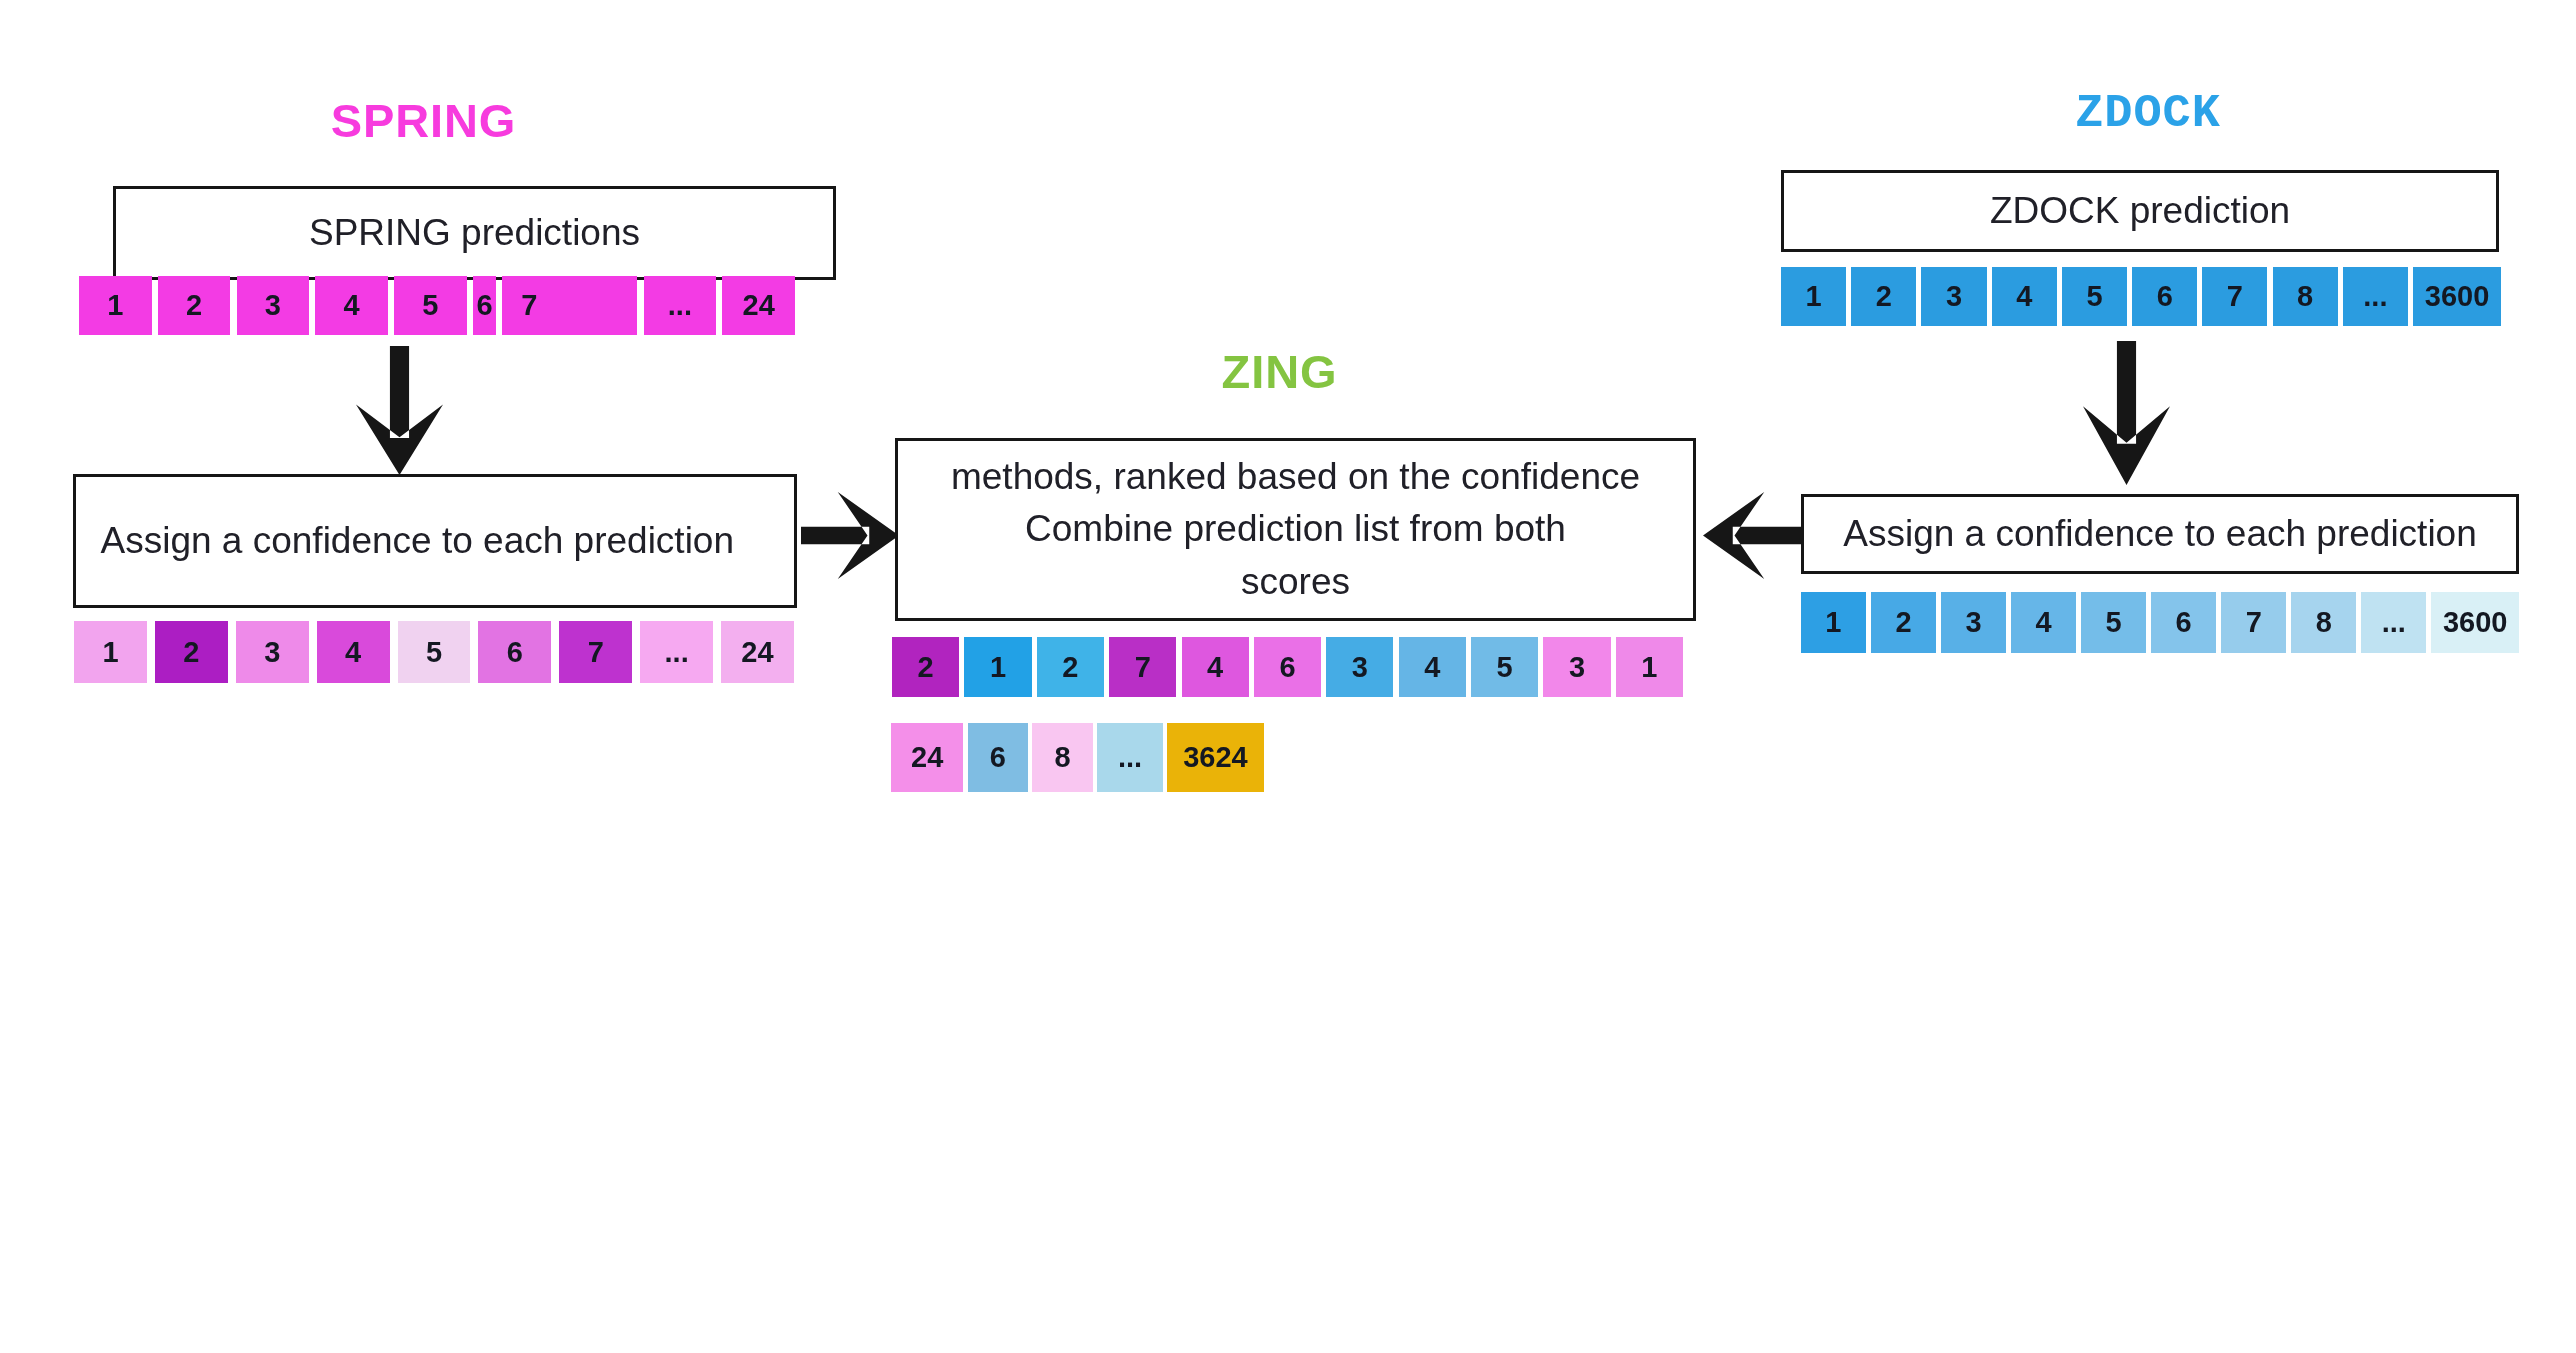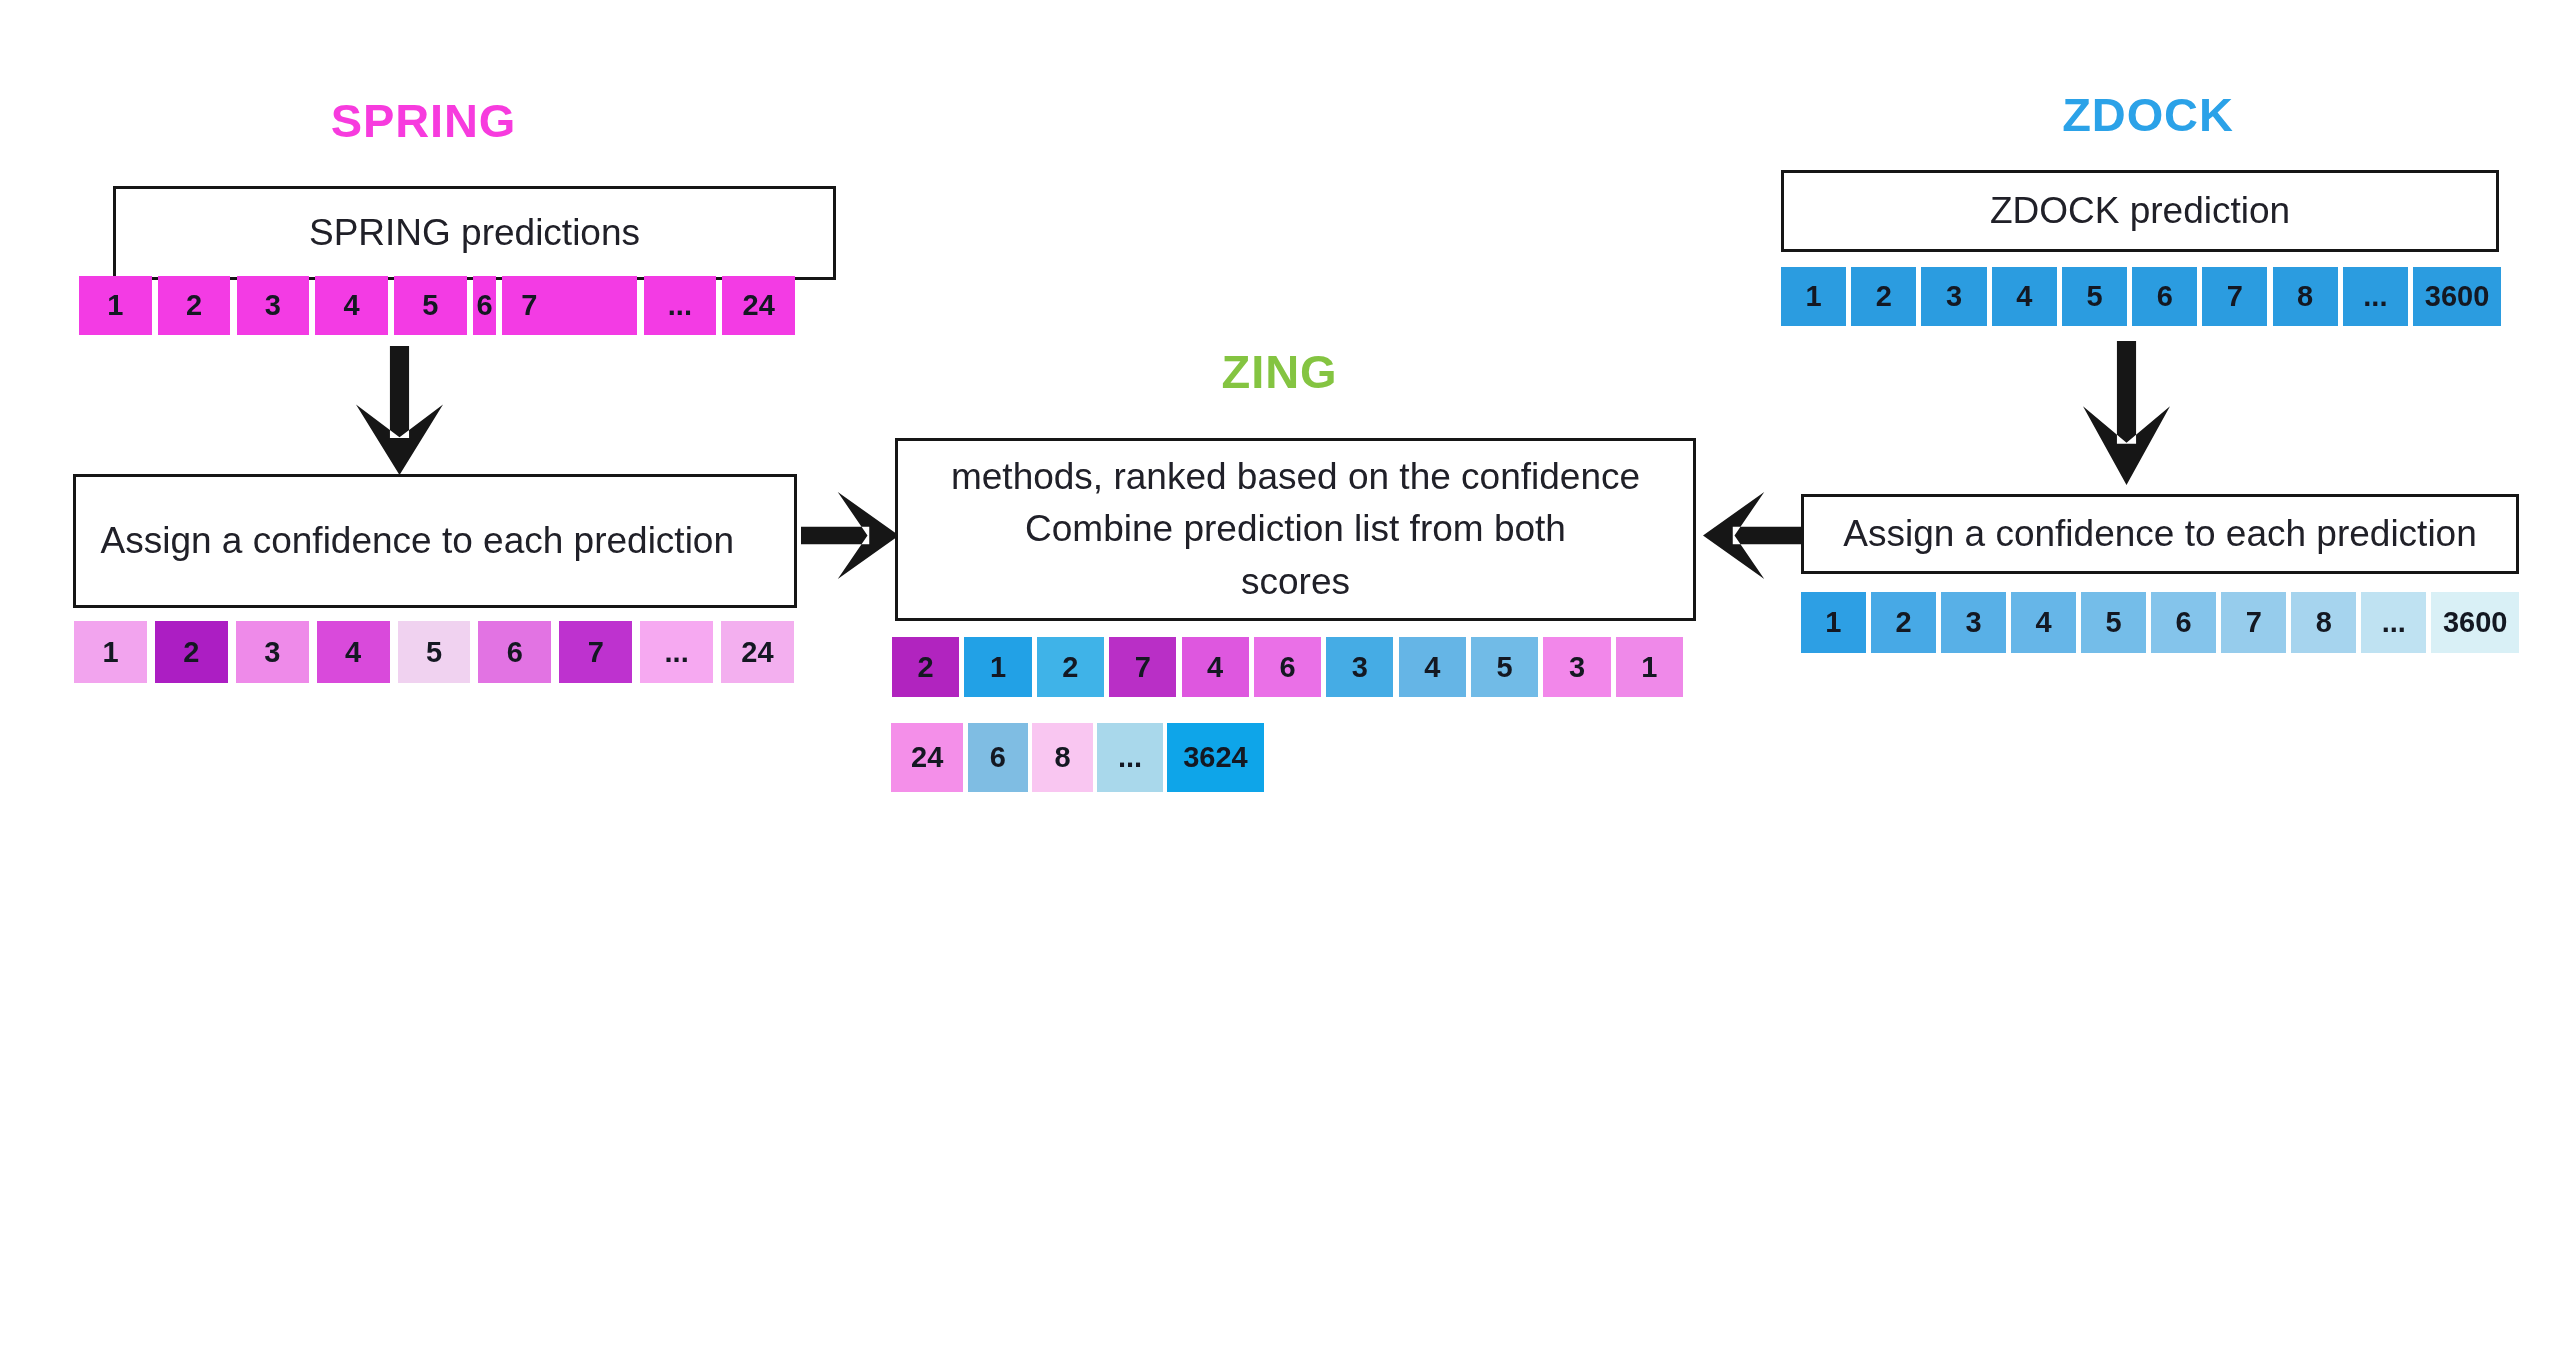--- a/index.html
+++ b/index.html
@@ -106,30 +106,30 @@
     <div class="cell" style="flex-grow: 1; background: rgb(113, 187, 231);">5</div>
     <div class="cell" style="flex-grow: 1; background: rgb(242, 135, 234);">3</div>
     <div class="cell" style="flex-grow: 1; background: rgb(239, 137, 233);">1</div>
   </div>
 
 <div class="cellrow" style="left:891px;top:723px;width:373px;height:69px;gap:4.4px;">
     <div class="cell" style="flex-grow: 82; background: rgb(244, 143, 233);">24</div>
     <div class="cell" style="flex-grow: 68; background: rgb(127, 189, 227);">6</div>
     <div class="cell" style="flex-grow: 69; background: rgb(249, 198, 241);">8</div>
     <div class="cell" style="flex-grow: 74; background: rgb(169, 216, 235);">...</div>
-    <div class="cell" style="flex-grow: 110; background: #0ea5e9;">3624</div>
+    <div class="cell" style="flex-grow: 110; background: #eab308;">3624</div>
   </div>
 
 <div class="arrow" style="left:1703px;top:492px;width:98px;height:87px;">
   <svg viewBox="0 0 112 100" preserveAspectRatio="none">
     <path d="M112,40 L34,40 L34,60 L112,60 Z M0,50 L70,0 L36,50 L70,100 Z"></path>
   </svg>
 </div>
 
-<div class="abs col-title" style="left: 1781px; top: 87px; width: 734px; color: rgb(43, 162, 232);">ZDOCK</div>
+<div class="abs col-title" style="left: 1781px; top: 87px; width: 734px; color: rgb(43, 162, 232); font-family: Liberation Mono, monospace;">ZDOCK</div>
 
 <div class="pbox" style="left:1781px;top:170px;width:718px;height:82px;">
   <span>ZDOCK prediction</span>
 </div>
 
 <div class="cellrow" style="left:1781px;top:267px;width:720px;height:59px;gap:5.2px;">
     <div class="cell" style="flex-grow: 1; background: rgb(43, 156, 224);">1</div>
     <div class="cell" style="flex-grow: 1; background: rgb(43, 156, 224);">2</div>
     <div class="cell" style="flex-grow: 1; background: rgb(43, 156, 224);">3</div>
     <div class="cell" style="flex-grow: 1; background: rgb(43, 156, 224);">4</div>

